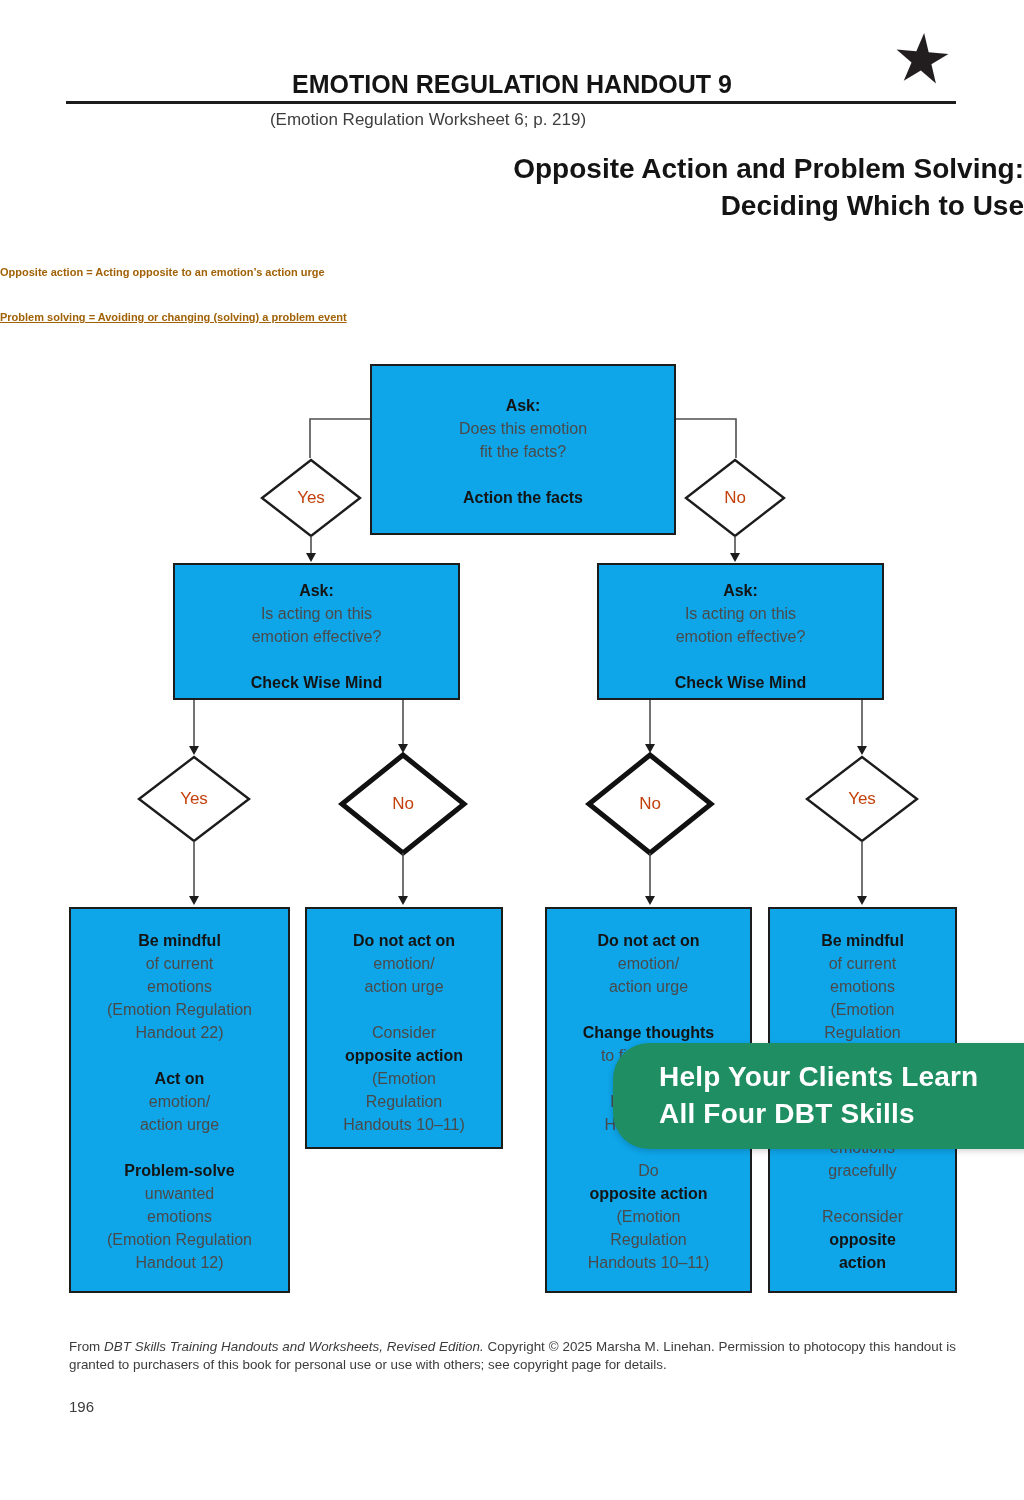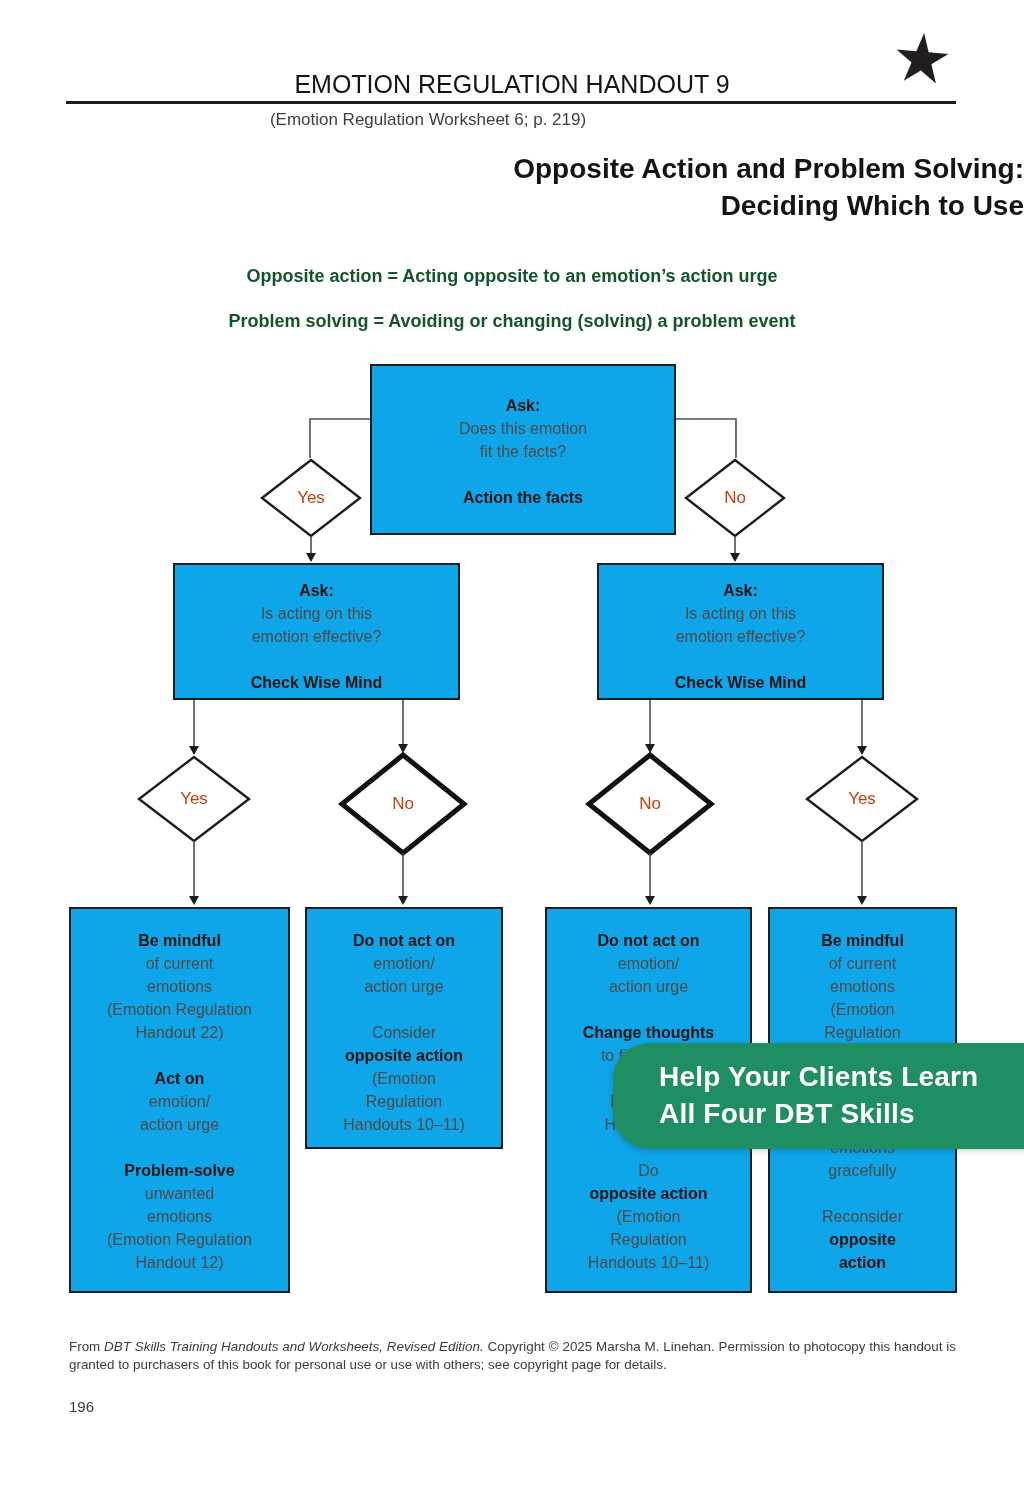--- a/index.html
+++ b/index.html
@@ -3,28 +3,28 @@
 <meta charset="utf-8">
 <style>
   html,body{margin:0;padding:0;background:#ffffff;}
   .page{
     position:relative;width:1024px;height:1500px;background:#ffffff;
     font-family:"Liberation Sans","DejaVu Sans",sans-serif;
     overflow:hidden;color:#1c1c1c;
   }
   .abs{position:absolute;}
   
-  .kicker{left:0;top:70px;width:1024px;text-align:center;font-size:25px;font-weight:normal;color:#141414;letter-spacing:0px;}
+  .kicker{left:0;top:70px;width:1024px;text-align:center;font-size:25px;font-weight:bold;color:#141414;letter-spacing:0px;}
   .star{left:882px;top:24px;width:80px;font-size:68px;line-height:68px;color:#221e1f;transform:rotate(5deg);text-align:center;}
   .rule{left:66px;top:101px;width:890px;height:3px;background:#1c1c1c;}
   .worksheet-ref{left:0;top:110px;width:856px;text-align:center;font-size:17px;color:#3e3e3e;}
   .big-title{left:0;top:150px;width:1024px;text-align:right;font-size:28px;font-weight:bold;line-height:37px;color:#141414;}
-  .definition{left:0;width:1024px;text-align:center;font-size:18px;font-weight:bold;color:#14532d;}
+  .definition{left:0;width:1024px;text-align:left;font-size:11px;font-weight:bold;color:#a16207;}
   .def1{top:266px;}
-  .def2{top:311px;}
+  .def2{top:311px;text-decoration:underline;}
   
   .fbox{
     border:2.5px solid #1c1c1c;background:#0ea5e9;text-align:center;
     font-size:16px;line-height:23px;color:#4a4a4a;box-sizing:border-box;
   }
   .fbox .line{white-space:pre;}
   .fbox .b{font-weight:bold;color:#141414;}
   .box-top{left:370px;top:364px;width:306px;height:171px;padding-top:28px;}
   .box-mid-left{left:173px;top:563px;width:287px;height:137px;padding-top:14px;}
   .box-mid-right{left:597px;top:563px;width:287px;height:137px;padding-top:14px;}

